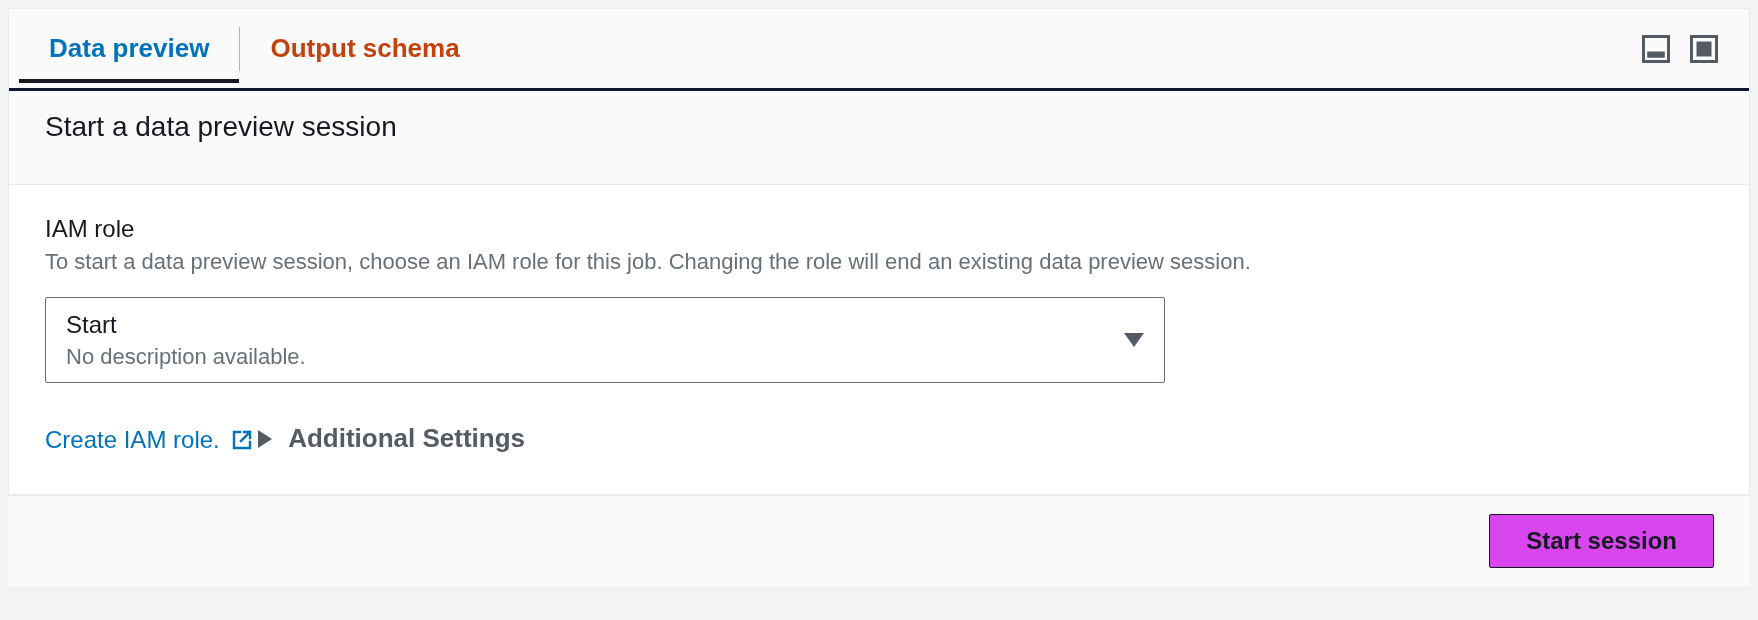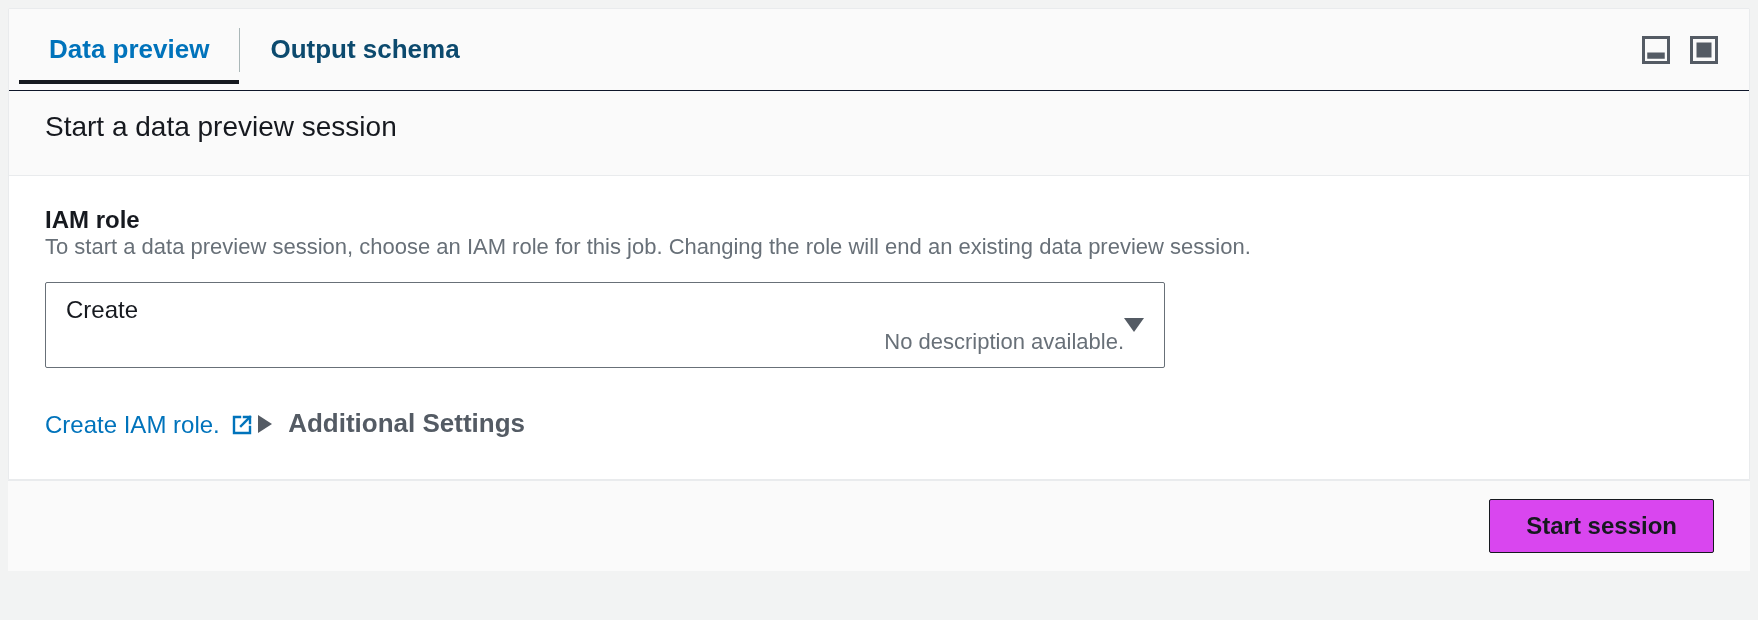--- a/index.html
+++ b/index.html
@@ -15,30 +15,30 @@
     }
     .panel {
       background: #fff;
       margin: 8px 8px 0 8px;
       border: 1px solid #e9ebed;
       border-radius: 2px 2px 0 0;
     }
     .tabs-row {
       display: flex;
       align-items: center;
-      border-bottom: 1px solid #0f172a;
+      border-bottom: 3px solid #0f172a;
       padding: 0 30px 0 10px;
       height: 82px;
       background: #fafafa;
     }
     .tab {
       padding: 18px 30px 18px 30px;
       font-size: 26px;
       font-weight: 700;
-      color: #0c4a6e;
+      color: #c2410c;
       cursor: pointer;
       position: relative;
     }
     .tab.active {
       color: #0073bb;
     }
     .tab.active::after {
       content: "";
       position: absolute;
       left: 0;
@@ -60,37 +60,38 @@
       gap: 18px;
       align-items: center;
     }
     .view-icon {
       width: 30px;
       height: 30px;
       cursor: pointer;
       display: block;
     }
     .section-header {
-      padding: 20px 36px 32px 36px;
+      padding: 20px 36px 41px 36px;
       border-bottom: 1px solid #e9ebed;
       background: #fafafa;
     }
     .section-title {
       font-size: 28px;
       font-weight: 400;
       color: #16191f;
     }
     .form-area {
       padding: 30px 36px 40px 36px;
       background: #fff;
     }
     .field-label {
       font-size: 24px;
-      font-weight: 700;
-      color: #16191f;
+      font-weight: 400;
+      color: #16191f;
+      margin-bottom: 6px;
     }
     .field-help {
       font-size: 22px;
       color: #687078;
       margin-bottom: 22px;
     }
     .select-box {
       border: 1px solid #687078;
       border-radius: 2px;
       padding: 10px 20px 10px 20px;
@@ -105,21 +106,20 @@
     }
     .select-value {
       font-size: 24px;
       color: #16191f;
       line-height: 1.4;
     }
     .select-desc {
       font-size: 22px;
       color: #687078;
       line-height: 1.4;
-      text-align: right;
     }
     .select-caret {
       color: #545b64;
     }
     .create-link {
       display: inline-flex;
       align-items: center;
       gap: 10px;
       color: #0073bb;
       font-size: 24px;
@@ -187,21 +187,21 @@
     <h2 class="section-title">Start a data preview session</h2>
   </div>
 
   <div class="form-area">
 
     <div class="field-label">IAM role</div>
     <div class="field-help">To start a data preview session, choose an IAM role for this job. Changing the role will end an existing data preview session.</div>
 
     <div class="select-box">
       <div class="select-content">
-        <div class="select-value">Create</div>
+        <div class="select-value">Start</div>
         <div class="select-desc">No description available.</div>
       </div>
       <svg class="select-caret" width="20" height="14" viewBox="0 0 20 14">
         <polygon points="0,0 20,0 10,14" fill="#545b64"></polygon>
       </svg>
     </div>
 
     <a class="create-link">
       <span>Create IAM role.</span>
       <svg width="24" height="24" viewBox="0 0 24 24" fill="none" stroke="#0073bb" stroke-width="2.4" stroke-linecap="square">

